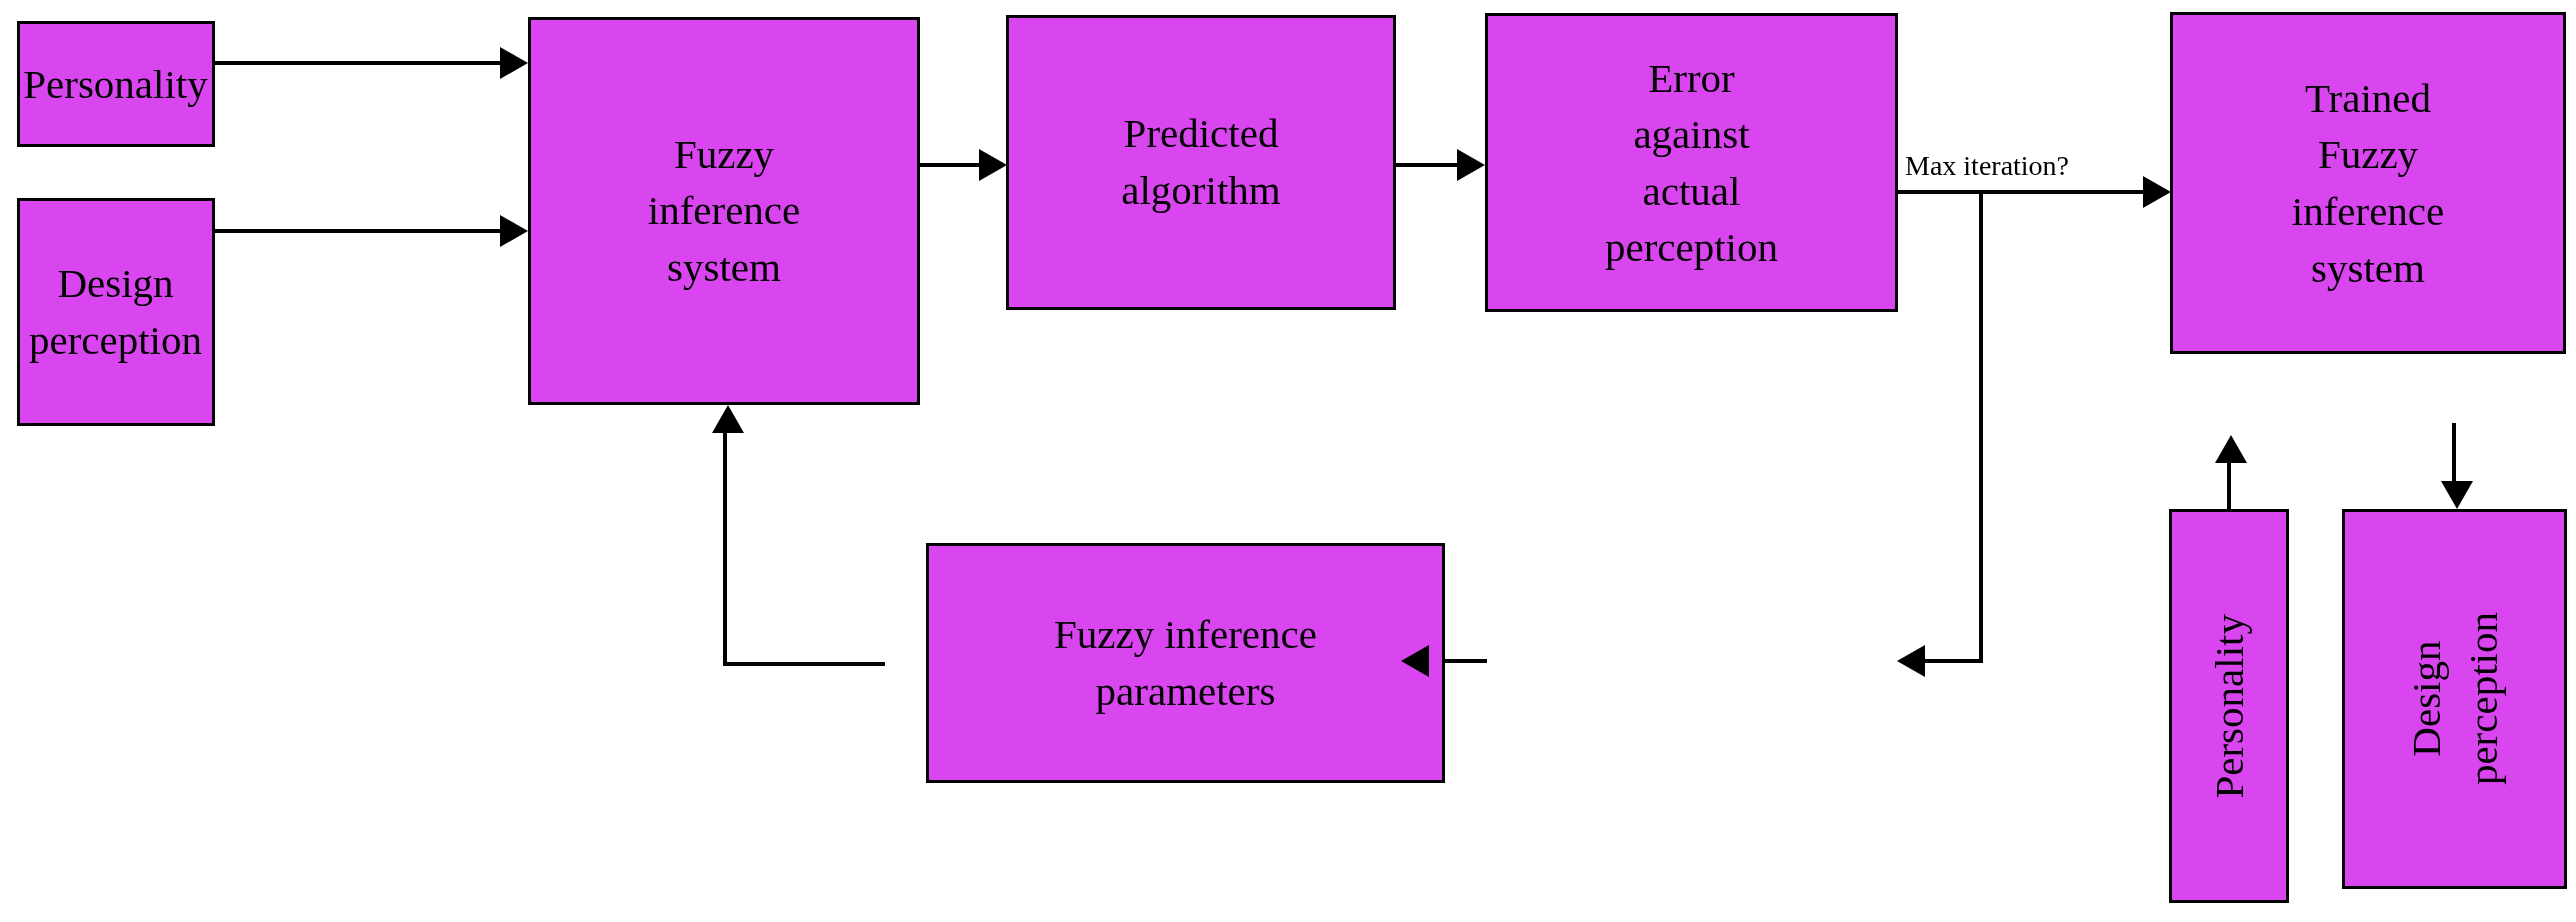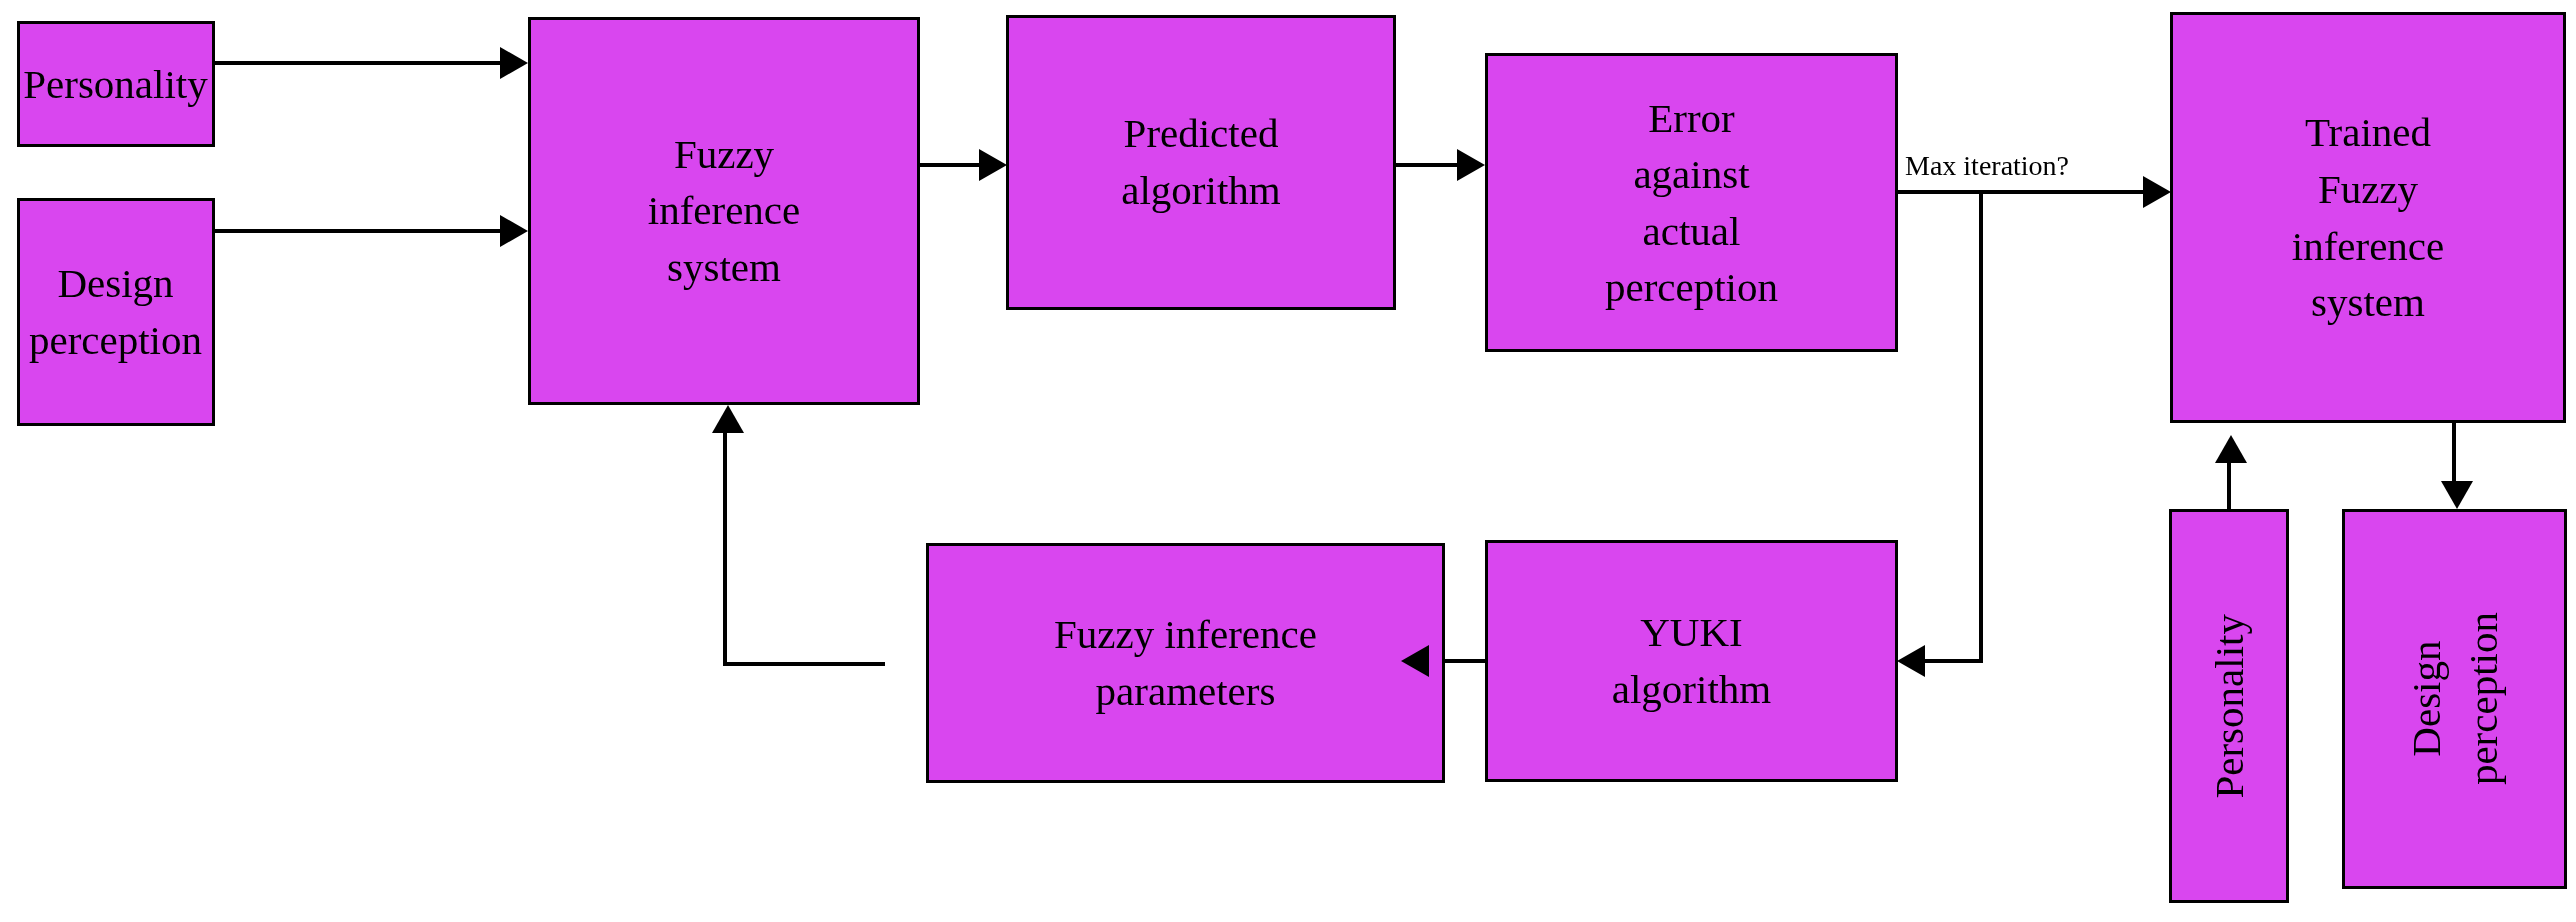--- a/index.html
+++ b/index.html
@@ -89,22 +89,22 @@
     z-index: 5;
     background: #ffffff;
     text-align: right;
   }
 
   
   #node-personality-in   { left: 16.5px;   top: 21px;   width: 198px; height: 126px; }
   #node-design-in        { left: 16.5px;   top: 198px;  width: 198px; height: 228px; }
   #node-fis              { left: 528px;  top: 16.5px;   width: 392px; height: 388px; }
   #node-predicted        { left: 1006px; top: 14.5px;   width: 390px; height: 295px; }
-  #node-error            { left: 1485px; top: 13.2px;   width: 413px; height: 299px; margin-top: 40px; }
-  #node-trained-fis      { left: 2170px; top: 12px;   width: 396px; height: 411px; }
+  #node-error            { left: 1485px; top: 13.2px;   width: 413px; height: 299px; }
+  #node-trained-fis      { left: 2170px; top: 12px;   width: 396px; height: 342px; }
   #node-params           { left: 926px; top: 543px;  width: 519px; height: 240px; }
   #node-yuki             { left: 1485px; top: 540px;  width: 413px; height: 242px; }
   #node-personality-out  { left: 2169px; top: 509px;  width: 120px; height: 394px; }
   #node-design-out       { left: 2342px; top: 509px;  width: 225px; height: 380px; }
 </style>
 </head>
 <body>
 
 <div id="canvas">
 
@@ -173,24 +173,20 @@
 Fuzzy
 inference
 system</span>
   </div>
 
   <div class="node" id="node-params">
     <span class="label">Fuzzy inference
 parameters</span>
   </div>
 
-  <div class="node" id="node-yuki">
-    <span class="label">YUKI
-algorithm</span>
-  </div>
 
   <div class="node rot" id="node-personality-out">
     <span class="label">Personality</span>
   </div>
 
   <div class="node rot" id="node-design-out">
     <span class="label">Design
 perception</span>
   </div>
 

